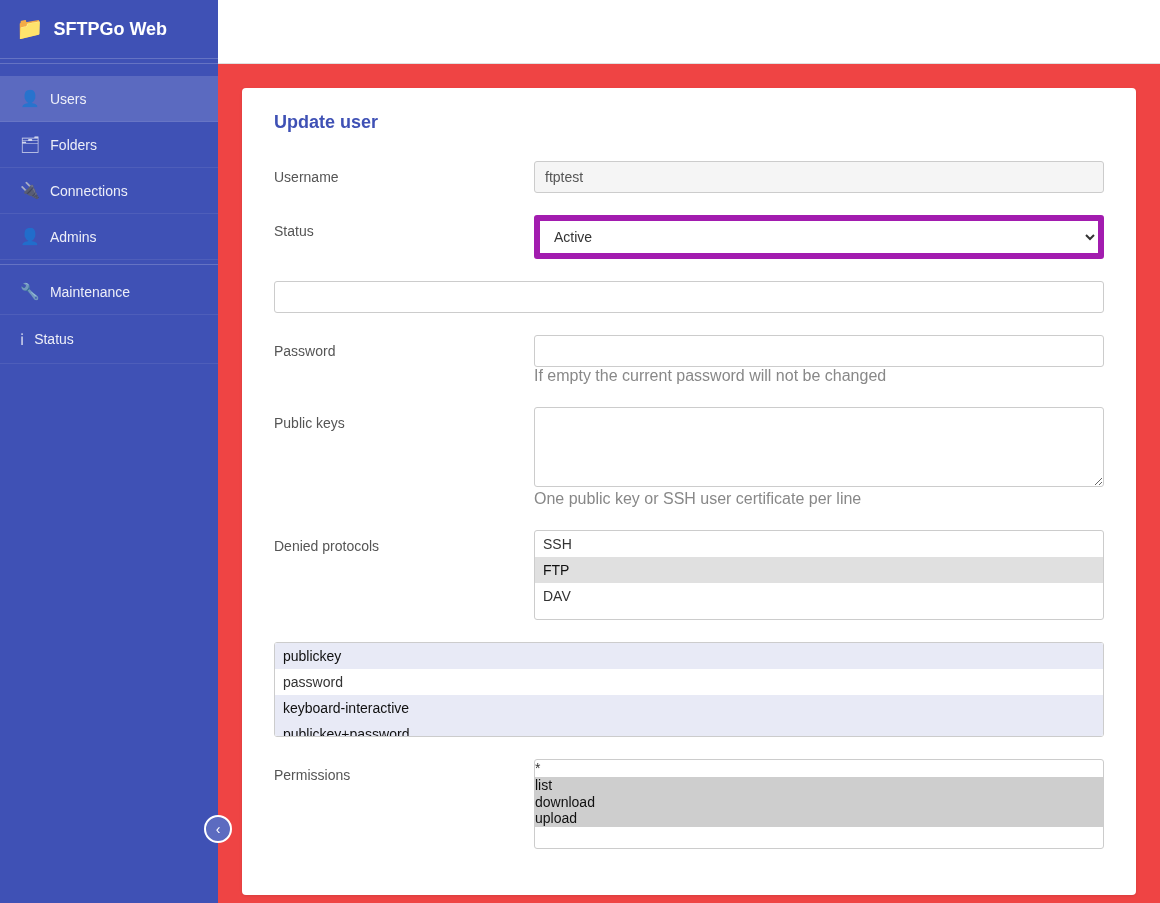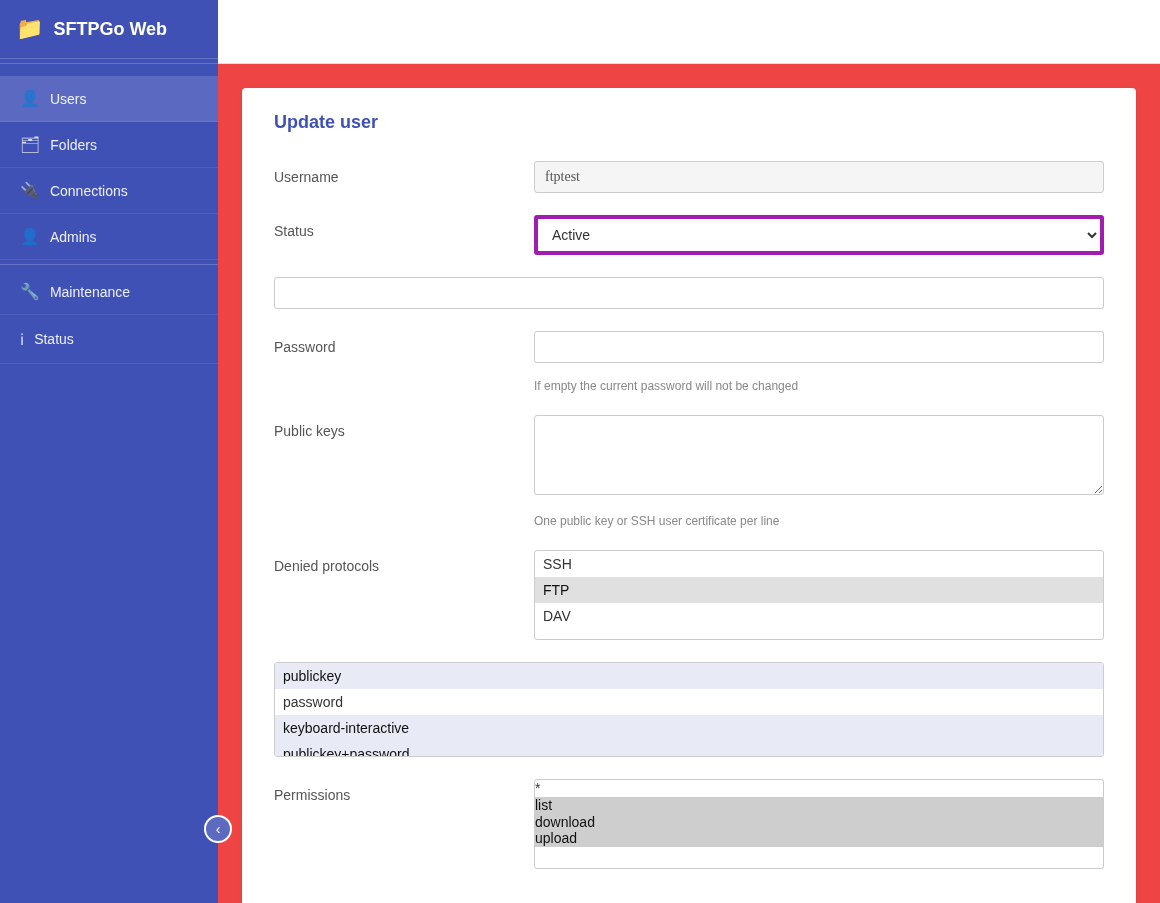--- a/index.html
+++ b/index.html
@@ -116,52 +116,51 @@
     }
     .form-input {
       width: 100%;
       padding: 7px 10px;
       border: 1px solid #ccc;
       border-radius: 3px;
       font-size: 14px;
       color: #333;
       background: #fff;
       outline: none;
-      font-family: Liberation Serif, serif;
     }
     .form-input.readonly {
       background: #f5f5f5;
       color: #555;
     }
     .form-select {
       width: 100%;
       padding: 7px 10px;
-      border: 4px solid #a21caf;
+      border: 6px solid #a21caf;
       border-radius: 3px;
       font-size: 14px;
       color: #333;
       background: #fff;
       outline: none;
     }
     .form-textarea {
       width: 100%;
       padding: 7px 10px;
       border: 1px solid #ccc;
       border-radius: 3px;
       font-size: 14px;
       color: #333;
       background: #fff;
       outline: none;
       resize: vertical;
       height: 80px;
     }
     .form-hint {
-      font-size: 12px;
+      font-size: 16px;
       color: #888;
-      margin-top: 16px;
+      margin-top: 0;
     }
     .multi-select {
       width: 100%;
       border: 1px solid #ccc;
       border-radius: 3px;
       font-size: 14px;
       color: #333;
       background: #fff;
       height: 90px;
     }

